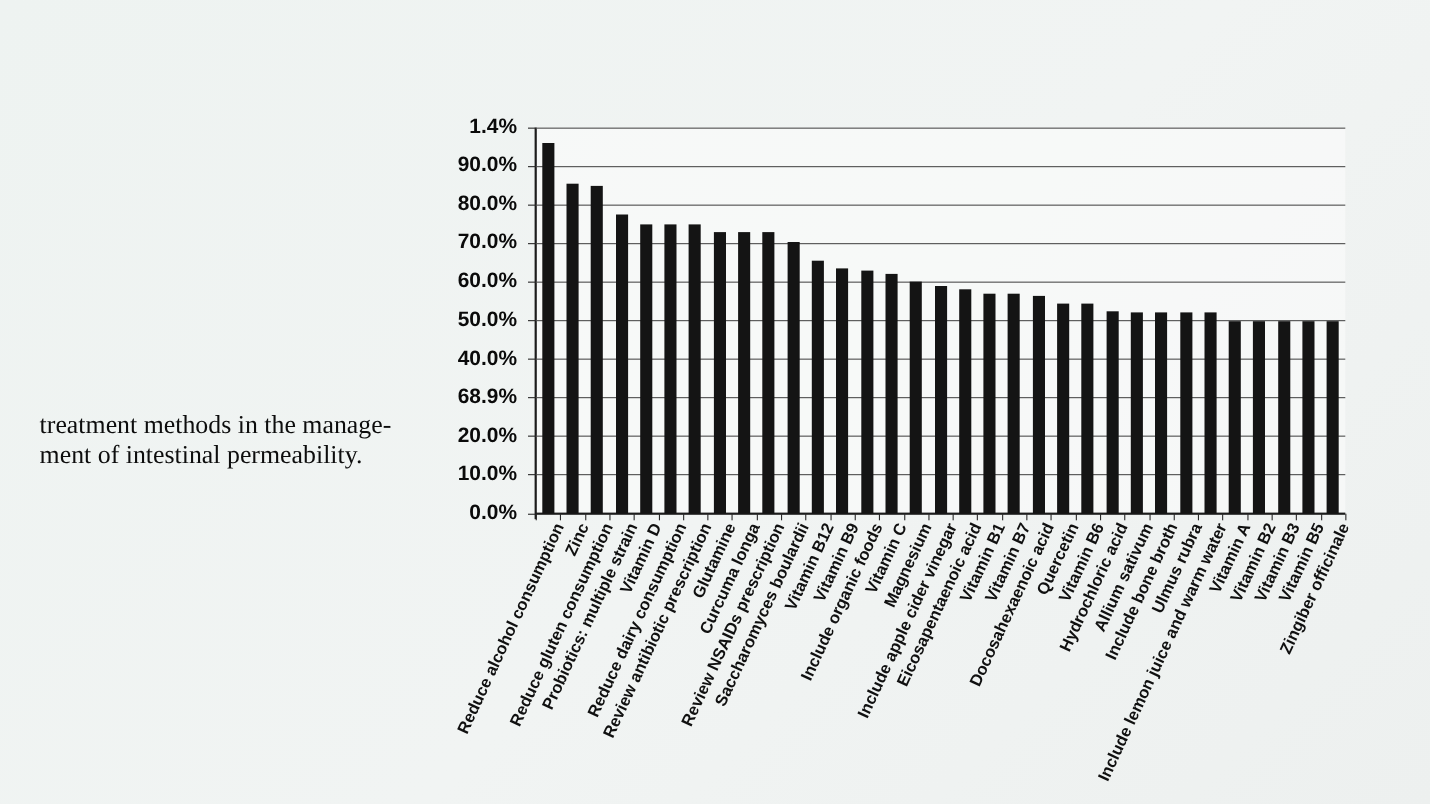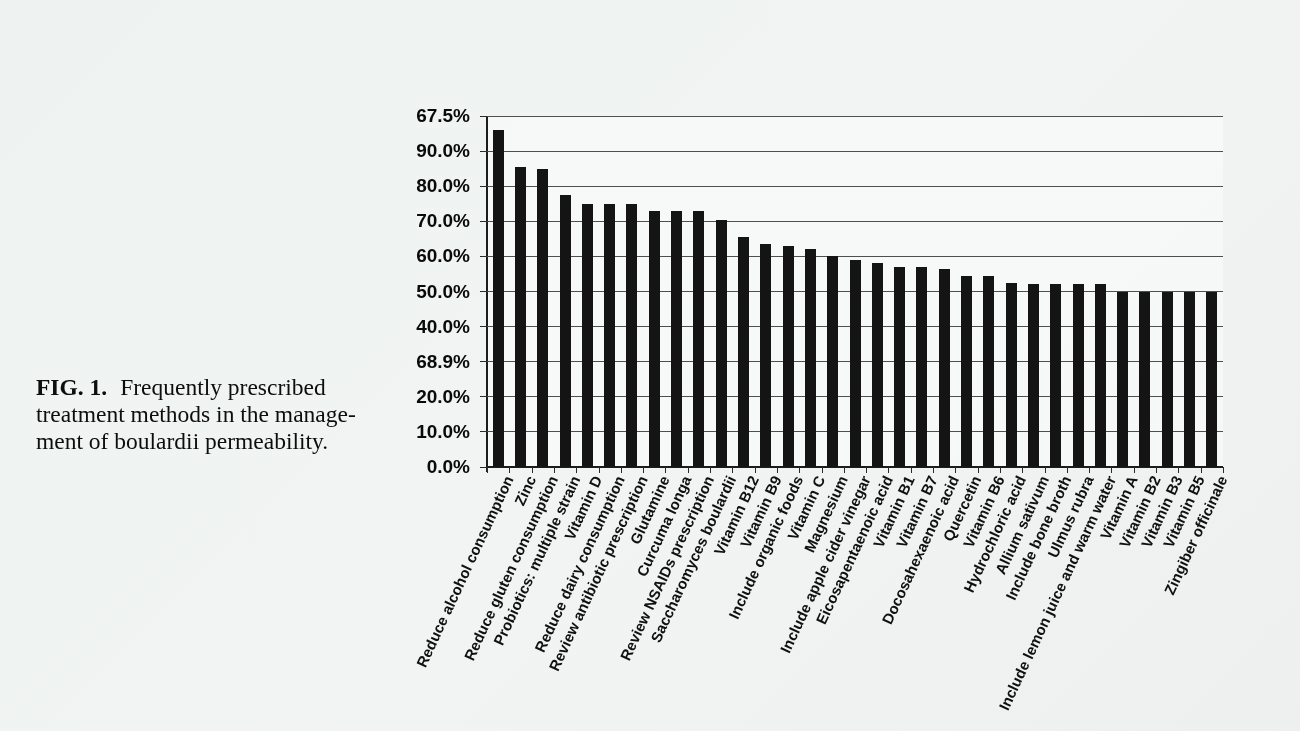--- a/index.html
+++ b/index.html
@@ -45,23 +45,22 @@
     font-size:15px;font-weight:bold;color:#101010;white-space:nowrap;
   }
 </style>
 </head>
 <body>
 
 <div class="page">
 
 
   <div class="caption">
-    <div><span class="cap-bold">FIG. 1.</span><span>Frequently prescribed</span></div>
     <div>treatment methods in the manage-</div>
-    <div>ment of boulardii permeability.</div>
+    <div>ment of intestinal permeability.</div>
   </div>
 
   <div class="chart">
     <div class="plot" id="plot">
       <div class="axis-y"></div>
       <div class="axis-x"></div>
     <div class="ytick" style="top: 350.5px;"></div>
         <div class="gridline" style="top: 315.4px;"></div>
         <div class="ytick" style="top: 315.4px;"></div>
         <div class="gridline" style="top: 280.3px;"></div>
@@ -154,21 +153,21 @@
         <div class="ylabel" style="top: 351px;">0.0%</div>
         <div class="ylabel" style="top: 315.9px;">10.0%</div>
         <div class="ylabel" style="top: 280.8px;">20.0%</div>
         <div class="ylabel" style="top: 245.7px;">68.9%</div>
         <div class="ylabel" style="top: 210.6px;">40.0%</div>
         <div class="ylabel" style="top: 175.5px;">50.0%</div>
         <div class="ylabel" style="top: 140.4px;">60.0%</div>
         <div class="ylabel" style="top: 105.3px;">70.0%</div>
         <div class="ylabel" style="top: 70.2px;">80.0%</div>
         <div class="ylabel" style="top: 35.1px;">90.0%</div>
-        <div class="ylabel" style="top: 0px;">67.5%</div>
+        <div class="ylabel" style="top: 0px;">1.4%</div>
       </div>
     <div class="xlabels" id="xlabels">
         <div class="xanchor" style="left: 14.1515px;">
           <div class="xlabel">Reduce alcohol consumption</div>
         </div>
         <div class="xanchor" style="left: 36.4545px;">
           <div class="xlabel">Zinc</div>
         </div>
         <div class="xanchor" style="left: 58.7576px;">
           <div class="xlabel">Reduce gluten consumption</div>

